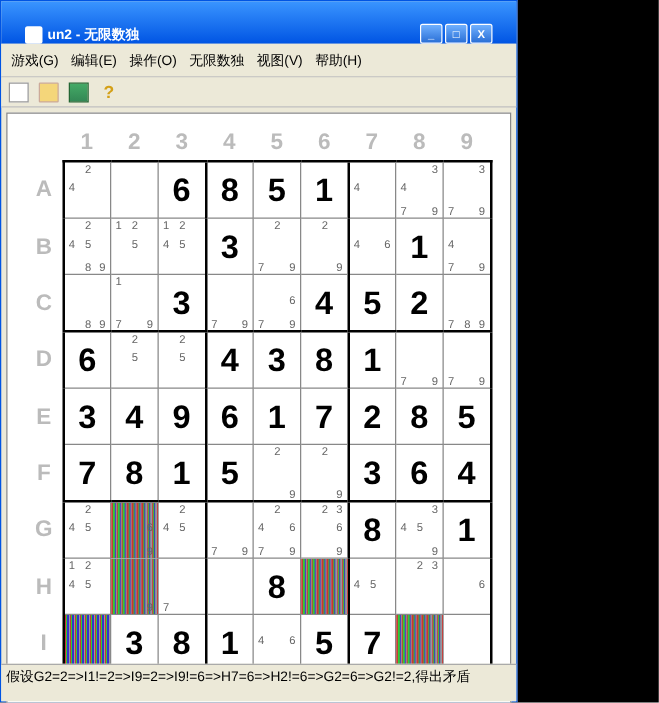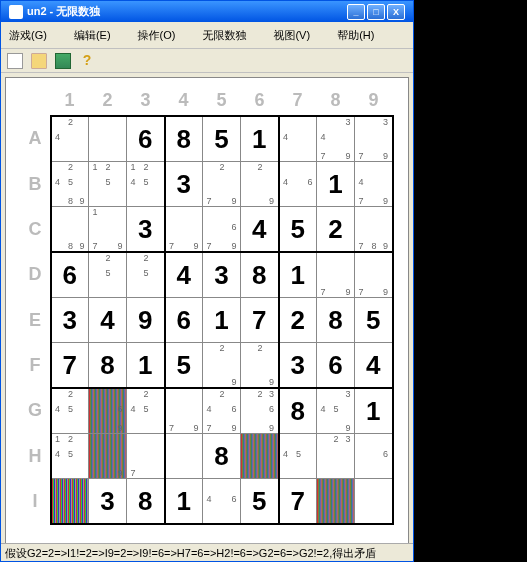--- a/index.html
+++ b/index.html
@@ -1,23 +1,23 @@
 <!DOCTYPE html>
 <html><head>
 <meta charset="utf-8">
 <style>
 *{margin:0;padding:0;box-sizing:border-box}
 body{font-family:Tahoma,sans-serif;font-size:11px;background:#000}
 .window{width:414px;height:562px;background:#ece9d8;border:1px solid #0054e3;position:relative}
-.titlebar{height:21px;background:linear-gradient(#3a95ff,#0054e3);display:flex;align-items:center;padding:0 8px;color:#fff;font-weight:bold}
+.titlebar{height:34px;background:linear-gradient(#3a95ff,#0054e3);display:flex;align-items:flex-end;padding:0 19px;color:#fff;font-weight:bold}
 .titlebar .icon{width:14px;height:14px;background:#fff;margin-right:4px;border-radius:2px}
 .title-text{flex:1}
 .winbtns{display:flex;gap:2px}
 .winbtn{width:18px;height:16px;background:linear-gradient(#6fb0ff,#2a6fd6);border:1px solid #fff;border-radius:2px;color:#fff;font-size:9px;display:flex;align-items:center;justify-content:center;cursor:pointer}
-.menubar{height:20px;background:#ece9d8;display:flex;align-items:center;padding:13px 4px;gap:19px;border-bottom:1px solid #c0c0c0}
+.menubar{height:20px;background:#ece9d8;display:flex;align-items:center;padding:13px 4px;gap:2px;border-bottom:1px solid #c0c0c0}
 .menuitem{padding:2px 4px;cursor:pointer}
 .toolbar{height:24px;background:#ece9d8;display:flex;align-items:center;padding:2px 6px;gap:8px;border-bottom:1px solid #c0c0c0}
 .tbtn{width:16px;height:16px;display:inline-block;cursor:pointer}
 .new-icon{background:#fff;border:1px solid #999}
 .open-icon{background:#f4d67a;border:1px solid #ca9;border-radius:1px}
 .save-icon{background:linear-gradient(#4a6,#385);border:1px solid #263}
 .help-icon{color:#d4a017;font-weight:bold;font-size:14px;text-align:center;line-height:14px}
 .board-area{padding:8px 6px;background:#fff;margin:4px;border:1px solid #888;height:484px;overflow:hidden}
 .grid{border-collapse:collapse;margin:0 auto}
 .grid td{width:38px;height:44px;border:1px solid #888;position:relative;padding:0;vertical-align:top}
@@ -27,21 +27,21 @@
 .pencil{position:absolute;inset:0;font-size:9px;color:#666}
 .pencil span{position:absolute;width:12px;text-align:center}
 .p1{top:0;left:0}.p2{top:0;left:13px}.p3{top:0;right:0}
 .p4{top:15px;left:0}.p5{top:15px;left:13px}.p6{top:15px;right:0}
 .p7{bottom:0;left:0}.p8{bottom:0;left:13px}.p9{bottom:0;right:0}
 .bt{border-top:2px solid #000!important}
 .bl{border-left:2px solid #000!important}
 .br{border-right:2px solid #000!important}
 .bb{border-bottom:2px solid #000!important}
 .hatch{background:repeating-linear-gradient(90deg,#c33 0,#c33 1px,#3c3 1px,#3c3 2px,#33c 2px,#33c 3px,#999 3px,#999 4px)}
-.status{position:absolute;bottom:0;left:0;right:0;height:18px;background:#ece9d8;border-top:1px solid #aaa;padding:2px 4px;font-size:11px;overflow:hidden;white-space:nowrap}
+.status{position:absolute;bottom:0;left:0;right:0;height:30px;background:#ece9d8;border-top:1px solid #aaa;padding:2px 4px;font-size:11px;overflow:hidden;white-space:nowrap}
 </style>
 </head>
 <body>
 
 <div class="window">
  <div class="titlebar">
   <span class="icon"></span>
   <span class="title-text">un2 - 无限数独</span>
   <div class="winbtns">
    <div class="winbtn">_</div>

